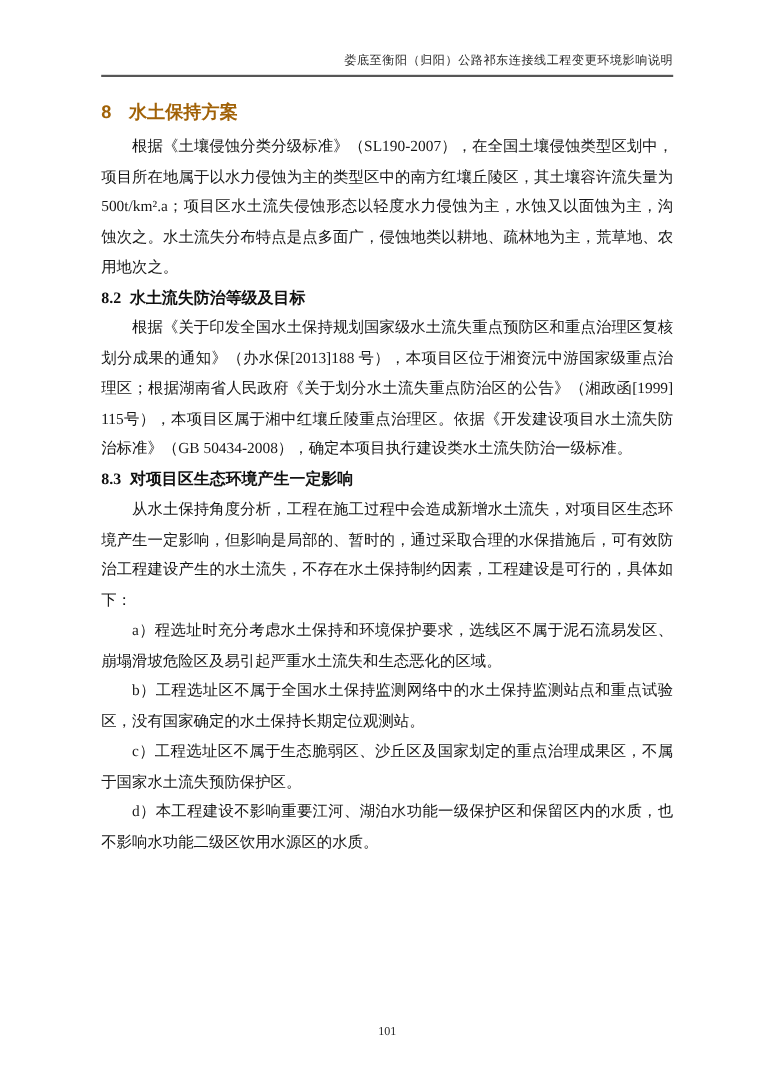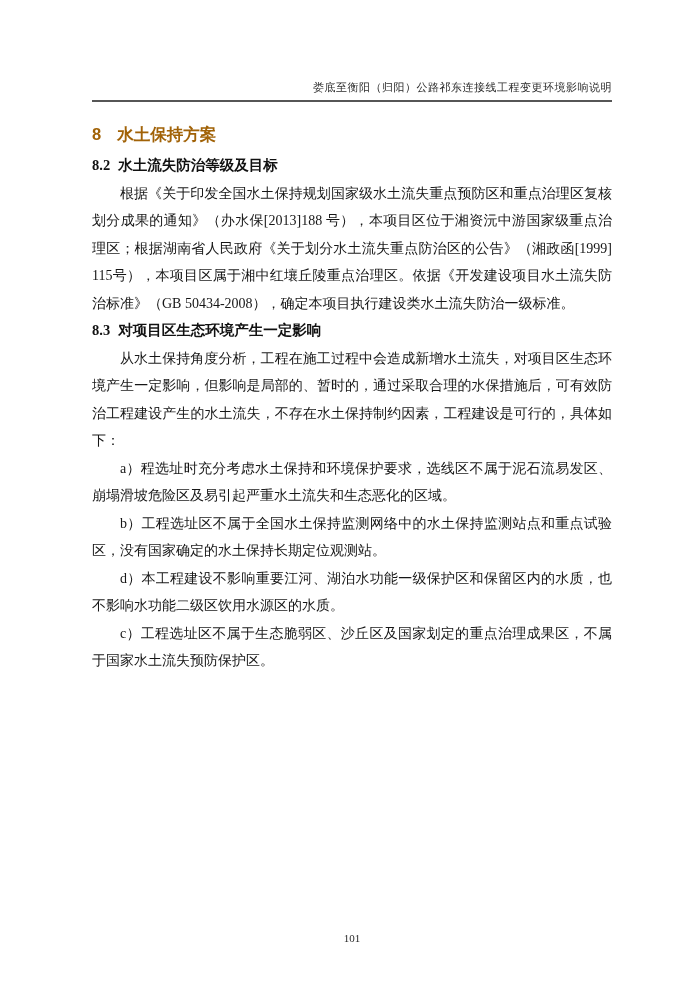--- a/index.html
+++ b/index.html
@@ -18,21 +18,20 @@
     font-family: "Liberation Serif", "DejaVu Serif", serif;
     overflow: hidden;
   }
   .running-header {
     padding-top: 48px;
     text-align: right;
     font-size: 11px;
     line-height: 14px;
     color: #2a2a2a;
     letter-spacing: 0.5px;
-    margin-top: 32px;
   }
   .header-rule {
     border: none;
     border-top: 2px solid #565656;
     margin: 6px 0 0 0;
   }
   .chapter-heading {
     margin: 20px 0 6px 0;
     font-family: "Liberation Sans", "DejaVu Sans", sans-serif;
     font-weight: bold;
@@ -83,32 +82,33 @@
   <div class="running-header">
     <span>娄底至衡阳（归阳）公路祁东连接线工程变更环境影响说明</span>
   </div>
   <hr class="header-rule">
 
   <h1 class="chapter-heading">
     <span class="chapter-number">8</span><span class="chapter-title">水土保持方案</span>
   </h1>
 
 
+  <p class="para">根据《土壤侵蚀分类分级标准》（SL190-2007），在全国土壤侵蚀类型区划中，项目所在地属于以水力侵蚀为主的类型区中的南方红壤丘陵区，其土壤容许流失量为500t/km².a；项目区水土流失侵蚀形态以轻度水力侵蚀为主，水蚀又以面蚀为主，沟蚀次之。水土流失分布特点是点多面广，侵蚀地类以耕地、疏林地为主，荒草地、农用地次之。</p>
 
   <h2 class="section-heading">
     <span class="section-number">8.2</span><span>水土流失防治等级及目标</span>
   </h2>
   <p class="para">根据《关于印发全国水土保持规划国家级水土流失重点预防区和重点治理区复核划分成果的通知》（办水保[2013]188 号），本项目区位于湘资沅中游国家级重点治理区；根据湖南省人民政府《关于划分水土流失重点防治区的公告》（湘政函[1999]115号），本项目区属于湘中红壤丘陵重点治理区。依据《开发建设项目水土流失防治标准》（GB 50434-2008），确定本项目执行建设类水土流失防治一级标准。</p>
 
   <h2 class="section-heading">
     <span class="section-number">8.3</span><span>对项目区生态环境产生一定影响</span>
   </h2>
   <p class="para">从水土保持角度分析，工程在施工过程中会造成新增水土流失，对项目区生态环境产生一定影响，但影响是局部的、暂时的，通过采取合理的水保措施后，可有效防治工程建设产生的水土流失，不存在水土保持制约因素，工程建设是可行的，具体如下：</p>
   <p class="para">a）程选址时充分考虑水土保持和环境保护要求，选线区不属于泥石流易发区、崩塌滑坡危险区及易引起严重水土流失和生态恶化的区域。</p>
   <p class="para">b）工程选址区不属于全国水土保持监测网络中的水土保持监测站点和重点试验区，没有国家确定的水土保持长期定位观测站。</p>
+  <p class="para">c）工程选址区不属于生态脆弱区、沙丘区及国家划定的重点治理成果区，不属于国家水土流失预防保护区。</p>
   <p class="para">d）本工程建设不影响重要江河、湖泊水功能一级保护区和保留区内的水质，也不影响水功能二级区饮用水源区的水质。</p>
-  <p class="para">c）工程选址区不属于生态脆弱区、沙丘区及国家划定的重点治理成果区，不属于国家水土流失预防保护区。</p>
 
   <div class="page-footer">
     <span>101</span>
   </div>
 
 </div>
 
 </body></html>

